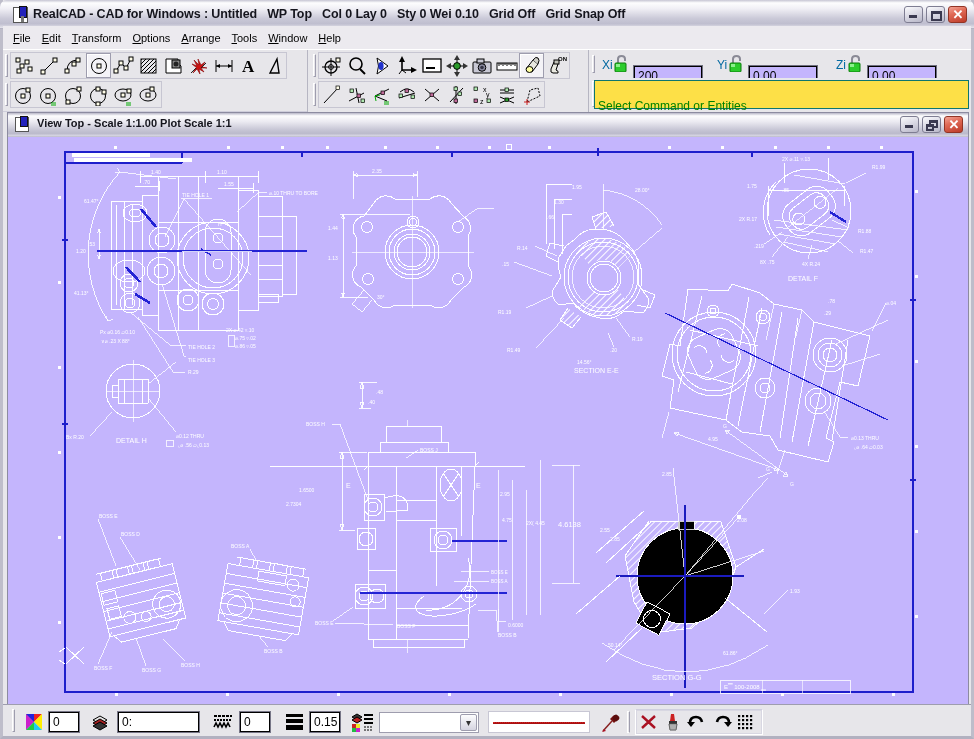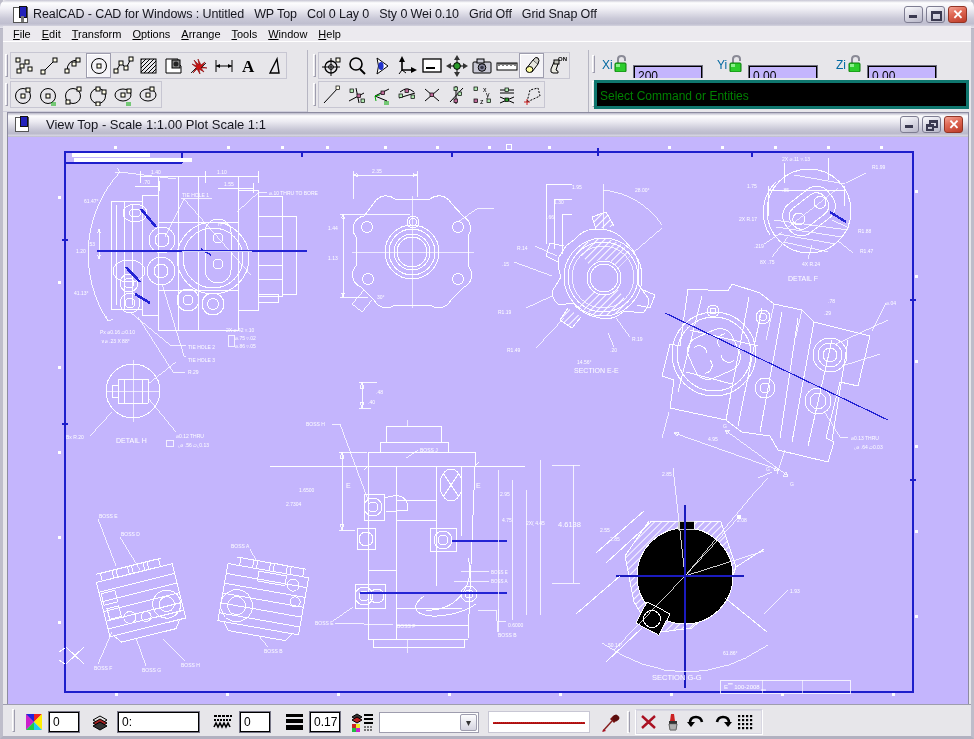--- a/index.html
+++ b/index.html
@@ -6,59 +6,59 @@
 body{font-family:"Liberation Sans",sans-serif;background:#9da2b0;position:relative}
 #win{position:absolute;left:0;top:0;width:974px;height:739px;
  background:#e7e6ea;border-left:3px solid #bebdca;border-right:3px solid #bebdca;border-bottom:3px solid #b2b1c0;}
 
 #titlebar{position:absolute;left:-3px;top:0;width:974px;height:29px;
  background:linear-gradient(#c6c5d3 0%,#fdfdfe 10%,#f0eff5 30%,#c9c8d7 65%,#bfbecf 82%,#e2e1ea 95%,#9d9caf 100%);
  border-radius:7px 7px 0 0;}
 #titlebar .ticon{position:absolute;left:13px;top:7px;width:15px;height:16px;background:#fff;border:1px solid #555;}
 #titlebar .ticon:after{content:"";position:absolute;left:5px;top:-2px;width:6px;height:10px;background:#2222bb;border:1px solid #111;}
 #titlebar .ticon:before{content:"";position:absolute;left:7px;top:8px;width:3px;height:6px;background:#777;z-index:2}
-#titlebar .ttext{position:absolute;left:33px;top:7px;font-size:12.5px;font-weight:normal;color:#15151d;letter-spacing:-0.1px;white-space:pre}
+#titlebar .ttext{position:absolute;left:33px;top:7px;font-size:12.5px;font-weight:bold;color:#15151d;letter-spacing:-0.1px;white-space:pre}
 .wbtns{position:absolute;top:6px;height:17px;display:flex;gap:3px}
 #titlebar .wbtns{right:7px}
 .wb{width:19px;height:17px;border-radius:3px;border:1px solid #7e7d92;
  background:linear-gradient(160deg,#fbfbfd 0%,#dcdbe6 45%,#b8b7c8 100%);position:relative}
 .wb.close{background:linear-gradient(160deg,#f3a496 0%,#e06a56 40%,#bc3a28 100%);border:1px solid #923425}
 .wb .mingl{position:absolute;left:4px;bottom:4px;width:8px;height:3px;background:#3a3950}
 .wb .maxgl{position:absolute;left:4px;top:4px;width:11px;height:10px;border:2px solid #3a3950;border-top-width:3px}
 .wb .restgl{position:absolute;left:6px;top:3px;width:9px;height:8px;border:2px solid #3a3950;border-top-width:3px}
 .wb .restgl2{position:absolute;left:3px;top:7px;width:8px;height:7px;border:2px solid #3a3950;border-top-width:3px;background:linear-gradient(160deg,#dcdbe6,#b8b7c8)}
 .wb .xgl{position:absolute;left:3.5px;top:1px;font-size:13px;font-weight:bold;color:#fff;line-height:14px;font-family:"Liberation Sans",sans-serif}
 
-#menubar{position:absolute;left:0;top:26px;width:968px;height:16px;background:#eceaef;border-bottom:1px solid #fff;
+#menubar{position:absolute;left:0;top:26px;width:968px;height:24px;background:#eceaef;border-bottom:1px solid #fff;
  display:flex;align-items:center;font-size:11px;color:#000;padding-left:10px}
 #menubar span{margin-right:11px}
 #menubar u{text-decoration:underline}
 
 #toolzone{position:absolute;left:0;top:50px;width:968px;height:62px;background:#e7e6ea}
 .tb{position:absolute;background:#e7e6ea}
 .grip{position:absolute;left:2px;top:3px;bottom:3px;width:3px;border:1px solid #fff;border-right-color:#9e9dae;border-bottom-color:#9e9dae;background:#e7e6ea}
 .btnrow{position:absolute;display:flex;outline:1px solid #c7c6d2}
 .tbtn{width:25px;height:25px;position:relative;display:flex;align-items:center;justify-content:center}
 .tbtn.pressed{background:#f4f3f7;border:1px solid #9e9dae;box-shadow:inset 1px 1px 0 #fff}
 .vsep{position:absolute;top:0;bottom:0;width:2px;background:linear-gradient(90deg,#9e9dae,#fff)}
 #paneL{left:0;top:0;width:305px;height:62px;border-bottom:1px solid #cfcedb}
 #paneR{left:307px;top:0;width:278px;height:62px}
 #paneXYZ{left:587px;top:0;width:381px;height:28px}
 #cmdpane{left:587px;top:28px;width:381px;height:33px}
 .xyzlab{font-size:12px;color:#0369a1;position:absolute;top:8px}
 .xyzfield{position:absolute;top:16px;width:68px;height:20px;background:#c4b5fd;border:1px solid #000;outline:1px solid #6f6e80;font-size:12px;color:#000;padding:2px 0 0 3px}
 .lock{position:absolute;top:5px;width:17px;height:17px}
-#cmdbox{position:absolute;left:4px;top:2px;right:2px;height:29px;background:#000000;border:3px solid #0f766e;font-size:12px;color:#008000;padding:6px 0 0 3px}
+#cmdbox{position:absolute;left:4px;top:2px;right:2px;height:29px;background:#fde047;border:1px solid #0f766e;font-size:12px;color:#008000;padding:18px 0 0 3px}
 
 #iwin{position:absolute;left:4px;top:112px;width:962px;height:622px;border:1px solid #8c8ba0}
 #ititle{position:absolute;left:0;top:0;width:960px;height:24px;
  background:linear-gradient(#b8b7c8 0%,#fdfdfe 12%,#ecebf2 35%,#c7c6d5 70%,#bbbacb 85%,#dcdbe6 97%,#8d8ca0 100%)}
 #ititle .ticon{position:absolute;left:7px;top:4px;width:14px;height:15px;background:#fff;border:1px solid #555}
 #ititle .ticon:after{content:"";position:absolute;left:4px;top:-2px;width:6px;height:9px;background:#2222bb;border:1px solid #111}
-#ititle .ttext{position:absolute;left:38px;top:4px;font-size:13px;font-weight:normal;color:#15151d}
+#ititle .ttext{position:absolute;left:29px;top:4px;font-size:11px;font-weight:bold;color:#15151d}
 #ititle .wbtns{right:5px;top:3px}
 
 #canvas{position:absolute;left:0;top:24px;width:960px;height:567px;background:#c4b5fd}
 
 #statusbar{position:absolute;left:0;top:704px;width:968px;height:32px;background:#e7e6ea;border-top:1px solid #9e9dae}
 #statusbar .grip{top:4px;bottom:4px;left:9px}
 .sfield{position:absolute;top:7px;height:20px;background:#fff;border:1px solid #000;outline:1px solid #777687;font-size:12px;color:#000;padding:2px 0 0 3px}
 .sicon{position:absolute;top:8px}
 #combo{position:absolute;left:376px;top:7px;width:100px;height:21px;background:#fff;border:1px solid #9e9dae}
 #combo .arr{position:absolute;right:1px;top:1px;width:17px;height:17px;background:linear-gradient(#fdfdfe,#d5d4e0);border:1px solid #9e9dae;border-radius:2px;
@@ -817,21 +817,21 @@
         <use href="#ic_layers"></use>
       </svg>
     <div class="sfield" style="left:115px;width:81px">0:</div>
     <svg class="sicon" style="left:210px" width="22" height="18">
         <use href="#ic_style"></use>
       </svg>
     <div class="sfield" style="left:237px;width:30px">0</div>
     <svg class="sicon" style="left:282px" width="20" height="18">
         <use href="#ic_weight"></use>
       </svg>
-    <div class="sfield" style="left:307px;width:30px">0.17</div>
+    <div class="sfield" style="left:307px;width:30px">0.15</div>
     <svg class="sicon" style="left:348px" width="24" height="20">
         <use href="#ic_multi"></use>
       </svg>
     <div id="combo">
         <div class="arr">▾</div>
       </div>
     <div id="linesample"></div>
     <svg class="sicon" style="left:598px" width="22" height="20">
         <use href="#ic_dropper"></use>
       </svg>

